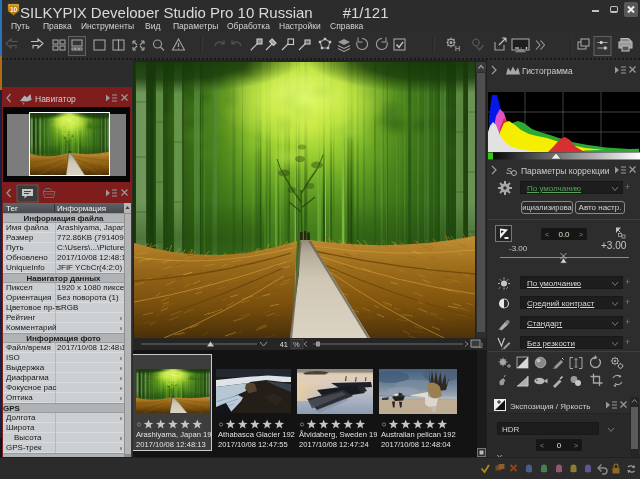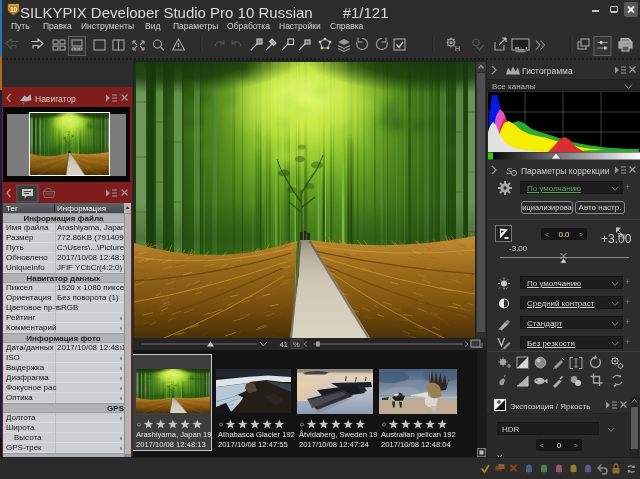--- a/index.html
+++ b/index.html
@@ -976,21 +976,21 @@
           </div>
 <div class="abs" style="left:0;top:120px;width:121px;height:10px;border-bottom:1px solid #d9dcde;color:#17181a;font-size:8px;line-height:9.5px;white-space:nowrap;">
             <span class="abs" style="left:51.5px;top:0;width:1px;height:10px;background:#b7babc;"></span>
             <span class="abs" style="left:3px;">Комментарий</span>
             <span class="abs" style="left:54px;"></span>
             <span class="abs" style="right:2px;top:4px;width:2.5px;height:2.5px;background:#85888a;border-radius:50%;"></span>
           </div>
 <div class="abs" style="left:0;top:130px;width:121px;height:10px;background:#b0b3b5;border-top:1px solid #989b9d;border-bottom:1px solid #9a9da0;color:#1c1c1c;font-size:8px;font-weight:bold;text-align:center;line-height:10px;">Информация фото</div>
 <div class="abs" style="left:0;top:140px;width:121px;height:10px;border-bottom:1px solid #d9dcde;color:#17181a;font-size:8px;line-height:9.5px;white-space:nowrap;">
             <span class="abs" style="left:51.5px;top:0;width:1px;height:10px;background:#b7babc;"></span>
-            <span class="abs" style="left:3px;">Дата/данных</span>
+            <span class="abs" style="left:3px;">Файл/время</span>
             <span class="abs" style="left:54px;">2017/10/08 12:48:1</span>
             <span class="abs" style="right:2px;top:4px;width:2.5px;height:2.5px;background:#85888a;border-radius:50%;"></span>
           </div>
 <div class="abs" style="left:0;top:150px;width:121px;height:10px;border-bottom:1px solid #d9dcde;color:#17181a;font-size:8px;line-height:9.5px;white-space:nowrap;">
             <span class="abs" style="left:51.5px;top:0;width:1px;height:10px;background:#b7babc;"></span>
             <span class="abs" style="left:3px;">ISO</span>
             <span class="abs" style="left:54px;"></span>
             <span class="abs" style="right:2px;top:4px;width:2.5px;height:2.5px;background:#85888a;border-radius:50%;"></span>
           </div>
 <div class="abs" style="left:0;top:160px;width:121px;height:10px;border-bottom:1px solid #d9dcde;color:#17181a;font-size:8px;line-height:9.5px;white-space:nowrap;">
@@ -1010,21 +1010,21 @@
             <span class="abs" style="left:3px;">Фокусное рас</span>
             <span class="abs" style="left:54px;"></span>
             <span class="abs" style="right:2px;top:4px;width:2.5px;height:2.5px;background:#85888a;border-radius:50%;"></span>
           </div>
 <div class="abs" style="left:0;top:190px;width:121px;height:10px;border-bottom:1px solid #d9dcde;color:#17181a;font-size:8px;line-height:9.5px;white-space:nowrap;">
             <span class="abs" style="left:51.5px;top:0;width:1px;height:10px;background:#b7babc;"></span>
             <span class="abs" style="left:3px;">Оптика</span>
             <span class="abs" style="left:54px;"></span>
             <span class="abs" style="right:2px;top:4px;width:2.5px;height:2.5px;background:#85888a;border-radius:50%;"></span>
           </div>
-<div class="abs" style="left:0;top:200px;width:121px;height:10px;background:#b0b3b5;border-top:1px solid #989b9d;border-bottom:1px solid #9a9da0;color:#1c1c1c;font-size:8px;font-weight:bold;text-align:right;line-height:10px;">GPS</div>
+<div class="abs" style="left:0;top:200px;width:121px;height:10px;background:#b0b3b5;border-top:1px solid #989b9d;border-bottom:1px solid #9a9da0;color:#1c1c1c;font-size:8px;font-weight:bold;text-align:left;line-height:10px;">GPS</div>
 <div class="abs" style="left:0;top:210px;width:121px;height:10px;border-bottom:1px solid #d9dcde;color:#17181a;font-size:8px;line-height:9.5px;white-space:nowrap;">
             <span class="abs" style="left:51.5px;top:0;width:1px;height:10px;background:#b7babc;"></span>
             <span class="abs" style="left:3px;">Долгота</span>
             <span class="abs" style="left:54px;"></span>
             <span class="abs" style="right:2px;top:4px;width:2.5px;height:2.5px;background:#85888a;border-radius:50%;"></span>
           </div>
 <div class="abs" style="left:0;top:220px;width:121px;height:10px;border-bottom:1px solid #d9dcde;color:#17181a;font-size:8px;line-height:9.5px;white-space:nowrap;">
             <span class="abs" style="left:51.5px;top:0;width:1px;height:10px;background:#b7babc;"></span>
             <span class="abs" style="left:3px;">Широта</span>
             <span class="abs" style="left:54px;"></span>
@@ -1231,26 +1231,20 @@
 <div class="abs" style="left:486px;top:60px;width:154px;height:397px;background:#2d2d2d;border-left:1px solid #1f1f1f;overflow:hidden;">
 
  <svg class="abs" style="left:0;top:2px;" width="154" height="17" viewBox="0 0 154 17">
   <path d="M5 4 l4 4 -4 4" stroke="#9a9a9a" fill="none" stroke-width="1.2"></path>
   <path d="M19 12.5 l2-7 2.5 4 2.5-5 2.5 5 2.5-4 2 7 Z" fill="#a8a8a8"></path>
   <text x="35" y="12" font-size="8.5" fill="#cdcdcd">Гистограмма</text>
   <path d="M128 4.5 l4 3.5 -4 3.5 Z" fill="#9a9a9a"></path>
         <path d="M134 5 h5 M134 8 h5 M134 11 h5" stroke="#9a9a9a"></path>
   <path d="M142.5 4.5 l6 6 M148.5 4.5 l-6 6" stroke="#9a9a9a" stroke-width="1.2"></path>
  </svg>
- <div class="abs" style="left:0;top:19px;width:154px;height:12px;background:#262626;border-top:1px solid #1e1e1e;border-bottom:1px solid #1a1a1a;">
-  <span class="abs" style="left:5px;top:1.5px;font-size:8px;color:#b4b4b4;">Все каналы</span>
-  <svg class="abs" style="left:137px;top:3px;" width="9" height="7">
-          <path d="M1 1.5 l3.5 4 3.5-4" stroke="#8a8a8a" fill="none"></path>
-        </svg>
- </div>
  <div class="abs" style="left:1px;top:32px;">
         <svg width="153" height="68" viewBox="0 0 153 68">
 <rect x="0" y="0" width="153" height="60" fill="#000"></rect>
 <g stroke="#5a5a5a" stroke-width="0.7">
  <line x1="37" y1="0" x2="37" y2="60"></line>
             <line x1="75" y1="0" x2="75" y2="60"></line>
             <line x1="113" y1="0" x2="113" y2="60"></line>
  <line x1="0" y1="20" x2="153" y2="20"></line>
             <line x1="0" y1="40" x2="153" y2="40"></line>
 </g>
@@ -1311,21 +1305,21 @@
   <span class="abs" style="left:0;top:1.5px;width:46px;text-align:center;font-size:8px;color:#e6dcc8;">0.0</span>
   <span class="abs carv" style="right:4px;top:2.5px;">&gt;</span>
  </div>
  <svg class="abs" style="left:127px;top:166px;" width="12" height="13" viewBox="0 0 12 13">
   <path d="M2 1.5 L7 1.5 L2 7 Z" fill="#c0c0c0"></path>
         <path d="M3 3 l3.5 3.5" stroke="#c0c0c0"></path>
         <rect x="4.5" y="7.5" width="3" height="3" fill="none" stroke="#a8a8a8" stroke-width="0.8"></rect>
         <rect x="8" y="9" width="3" height="3" fill="none" stroke="#a8a8a8" stroke-width="0.8"></rect>
  </svg>
  <div class="abs" style="left:22px;top:184px;font-size:8px;color:#c6c6c6;">-3.00</div>
- <div class="abs" style="left:114px;top:172px;font-size:12px;color:#c6c6c6;">+3.00</div>
+ <div class="abs" style="left:114px;top:180px;font-size:10px;color:#c6c6c6;">+3.00</div>
  <div class="abs" style="left:13px;top:197px;width:129px;height:1px;background:#8a8a8a;"></div>
  <svg class="abs" style="left:71px;top:191px;" width="11" height="13" viewBox="0 0 11 13">
   <path d="M2.5 2 L8.5 8 M8.5 2 L2.5 8" stroke="#c8c8c8" stroke-width="0.8"></path>
         <path d="M2.5 12 L5.5 7 L8.5 12 Z" fill="#d8d4c8" stroke="#555" stroke-width="0.5"></path>
  </svg>
  <div id="wbrows">
         <svg class="abs" style="left:8px;top:215px;" width="18" height="17" viewBox="0 0 18 17">
           <circle cx="9" cy="8.5" r="3" fill="#c8c8c8"></circle>
           <g stroke="#b0b0b0">
             <path d="M9 2.5 v2 M9 12.5 v2 M3 8.5 h2 M13 8.5 h2 M4.8 4.3 l1.4 1.4 M12.8 12.3 l-1.4 1.4 M13.2 4.3 l-1.4 1.4 M5.2 12.3 l-1.4 1.4"></path>

